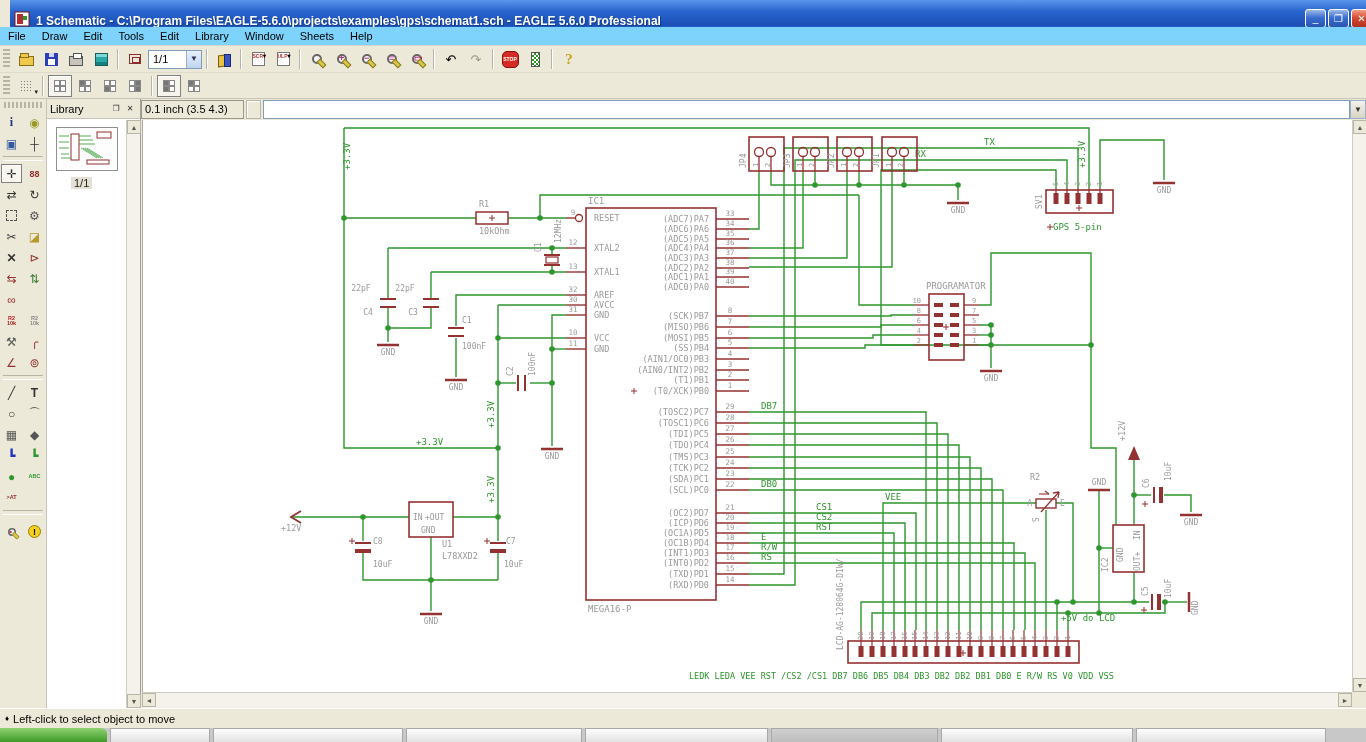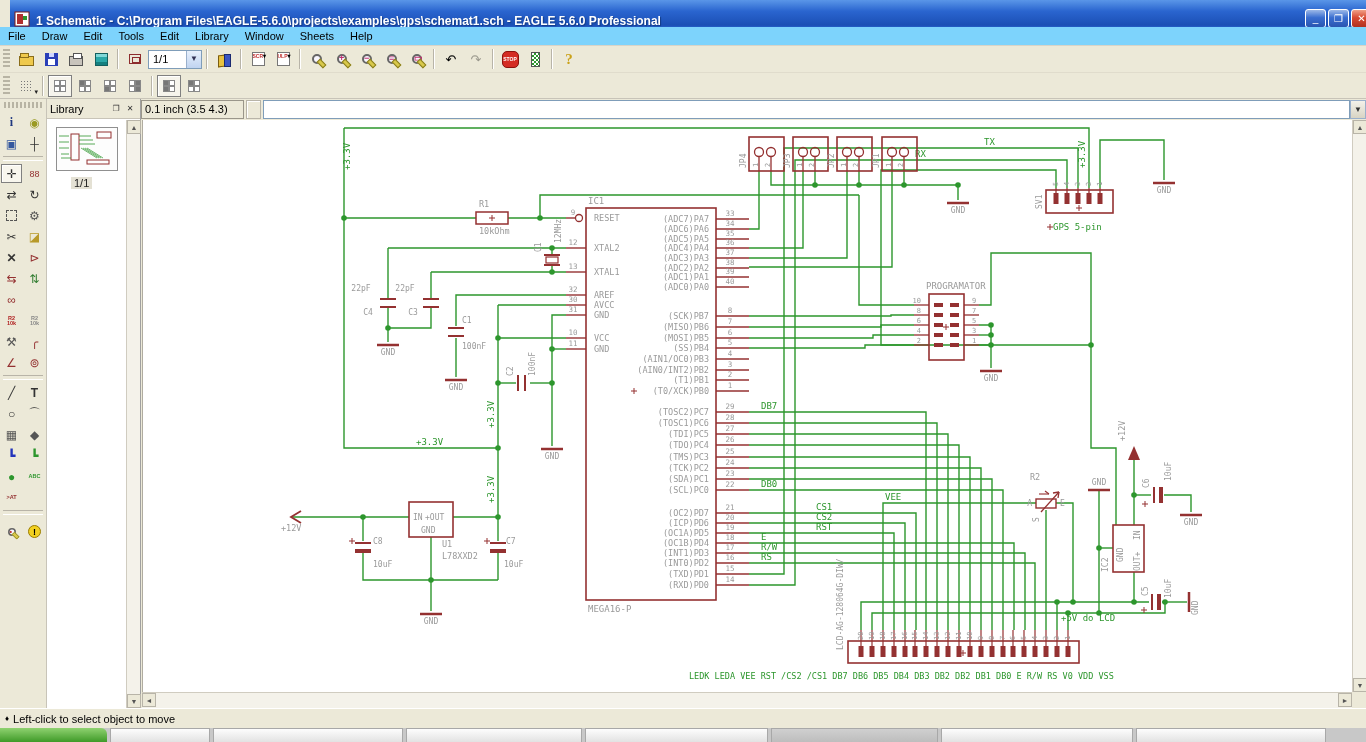--- a/index.html
+++ b/index.html
@@ -286,21 +286,21 @@
       <span class="ptool" style="font-family:'Liberation Serif',serif;font-weight:bold;color:#203880">i</span>
       <span class="ptool" style="color:#9a9a22">◉</span>
     </div>
     <div class="pal-row">
       <span class="ptool" style="color:#35589e">▣</span>
       <span class="ptool">┼</span>
     </div>
     <div class="pal-sep"></div>
     <div class="pal-row">
       <span class="ptool sel">✛</span>
-      <span class="ptool" style="color:#943131;font-size:9px;font-weight:normal">88</span>
+      <span class="ptool" style="color:#943131;font-size:9px;font-weight:bold">88</span>
     </div>
     <div class="pal-row">
       <span class="ptool">⇄</span>
       <span class="ptool">↻</span>
     </div>
     <div class="pal-row">
       <span class="ptool">
           <span class="dashbox"></span>
         </span>
       <span class="ptool" style="color:#555">⚙</span>

